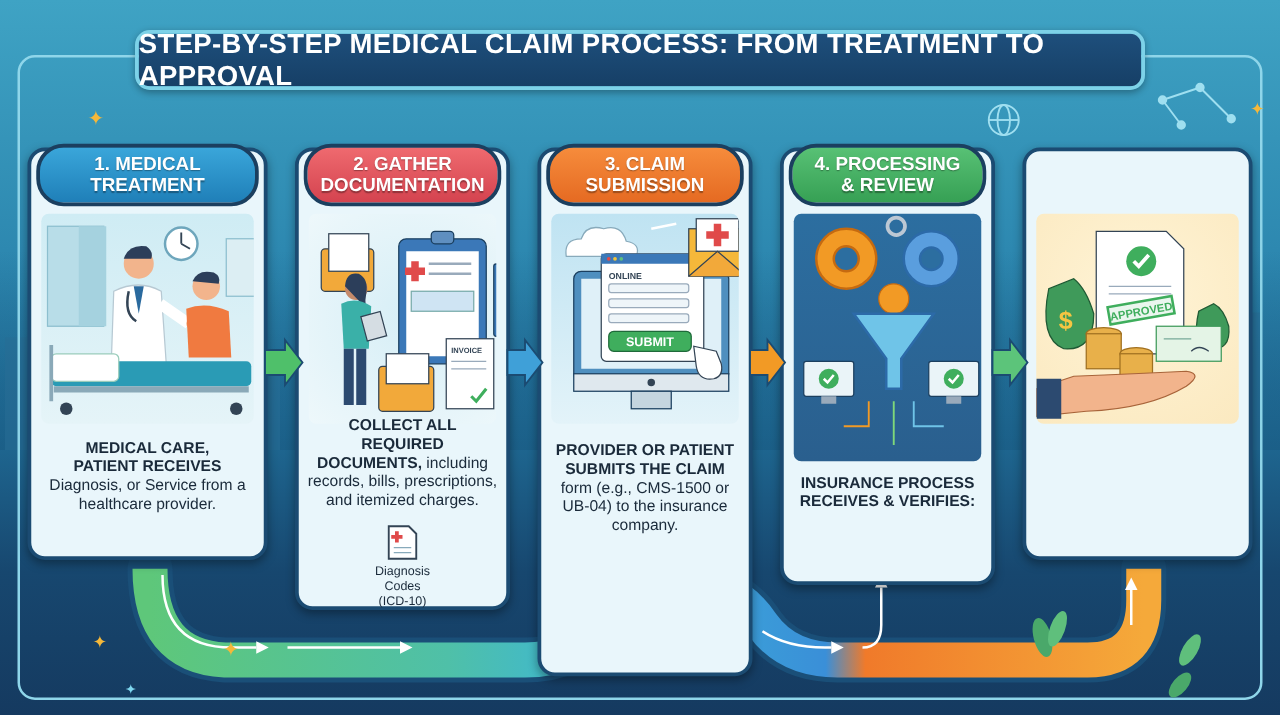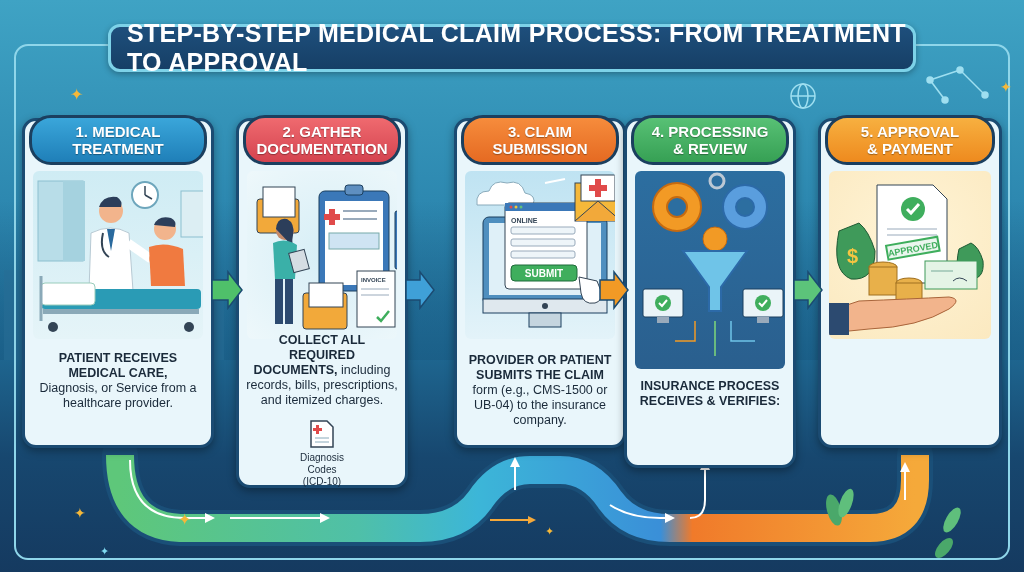--- a/index.html
+++ b/index.html
@@ -21,21 +21,21 @@
   .bldg { position: absolute; bottom: 212px; background: rgba(40,110,150,.55); }
   .title-bar {
     position: absolute; left: 108px; top: 24px; width: 808px; height: 48px;
     background: linear-gradient(180deg, #1e4f7c, #163f66);
     border: 3px solid #7dd2e8; border-radius: 12px;
     display: flex; align-items: center; justify-content: center;
     box-shadow: 0 2px 6px rgba(0,0,0,.3);
   }
   .title-bar span {
     font-family: "Liberation Sans", sans-serif; font-weight: bold;
-    color: #fff; font-size: 25px; letter-spacing: .3px; padding-left: 16px;
+    color: #fff; font-size: 22px; letter-spacing: .3px;
   }
   .panel {
     position: absolute; top: 118px; height: 362px;
     background: #e9f6fb; border: 3px solid #1b4b72; border-radius: 14px;
     box-shadow: 0 3px 8px rgba(0,0,0,.35);
   }
   .panel .header {
     position: absolute; left: 4px; right: 4px; top: -6px; height: 50px;
     border-radius: 22px; border: 3px solid #1b3f5f;
     display: flex; align-items: center; justify-content: center; text-align: center;
@@ -161,22 +161,22 @@
         <rect x="8" y="118" width="160" height="20" rx="4" fill="#2a9bb5"></rect>
         <rect x="8" y="112" width="54" height="22" rx="4" fill="#fff" stroke="#9cb"></rect>
         <rect x="10" y="138" width="156" height="5" fill="#8aa9b8"></rect>
         <line x1="8" y1="105" x2="8" y2="150" stroke="#8aa9b8" stroke-width="3"></line>
         <circle cx="20" cy="156" r="5" fill="#345"></circle>
         <circle cx="156" cy="156" r="5" fill="#345"></circle>
       </g>
     </svg>
   </div>
   <div class="desc" style="top:230px">
+    <b>MEDICAL CARE,</b>
     <b>PATIENT RECEIVES</b>
-    <b>MEDICAL CARE,</b>
     <span>Diagnosis, or Service from a healthcare provider.</span>
   </div>
 </div>
 
 <div class="panel" style="left:236px;width:172px;height:370px">
   <div class="header" style="background:linear-gradient(180deg,#ef6a6f,#d4434f)">
     <div>
         <div>2. GATHER</div>
         <div>DOCUMENTATION</div>
       </div>
@@ -228,21 +228,21 @@
           <rect x="4" y="9" width="9" height="3" fill="#e04a4a"></rect>
           <line x1="6" y1="19" x2="20" y2="19" stroke="#8ab"></line>
           <line x1="6" y1="23" x2="20" y2="23" stroke="#8ab"></line>
         </svg>
       <div>Diagnosis Codes</div>
       <div>(ICD-10)</div>
     </div>
   </div>
 </div>
 
-<div class="panel" style="left:454px;width:172px;height:330px">
+<div class="panel" style="left:430px;width:172px;height:423px">
   <div class="header" style="background:linear-gradient(180deg,#f68c3c,#e56a22)">
     <div>
         <div>3. CLAIM</div>
         <div>SUBMISSION</div>
       </div>
   </div>
   <div class="illus" style="background:linear-gradient(180deg,#bfe3f2,#e3f3f9)">
     <svg width="156" height="168">
       <path d="M12 34 Q10 20 24 20 Q28 8 42 12 Q56 8 60 22 Q72 24 68 34 Z" fill="#fff" stroke="#8ab"></path>
       <g>
@@ -326,26 +326,20 @@
       <path d="M80 150 L80 185" stroke="#7fd87a" stroke-width="1.5" fill="none"></path>
     </svg>
   </div>
   <div class="desc" style="top:258px">
     <b>INSURANCE PROCESS</b>
     <b>RECEIVES &amp; VERIFIES:</b>
   </div>
 </div>
 
 <div class="panel" style="left:818px;width:184px;height:330px">
-  <div class="header" style="background:linear-gradient(180deg,#f7b040,#ee8a1e)">
-    <div>
-        <div>5. APPROVAL</div>
-        <div>&amp; PAYMENT</div>
-      </div>
-  </div>
   <div class="illus" style="background:radial-gradient(circle at 50% 40%,#fff4d6,#fbe9c0)">
     <svg width="168" height="168">
       <g>
         <path d="M48 14 L104 14 L118 28 L118 112 L48 112 Z" fill="#fff" stroke="#345"></path>
         <circle cx="84" cy="38" r="12" fill="#3fae5d"></circle>
         <path d="M78 38 L82 42 L90 33" stroke="#fff" stroke-width="3" fill="none"></path>
         <line x1="58" y1="58" x2="108" y2="58" stroke="#9ab"></line>
         <line x1="58" y1="64" x2="108" y2="64" stroke="#9ab"></line>
         <g transform="rotate(-10 85 78)">
           <rect x="58" y="70" width="52" height="14" fill="#eaf6ee" stroke="#3fae5d" stroke-width="2"></rect>

